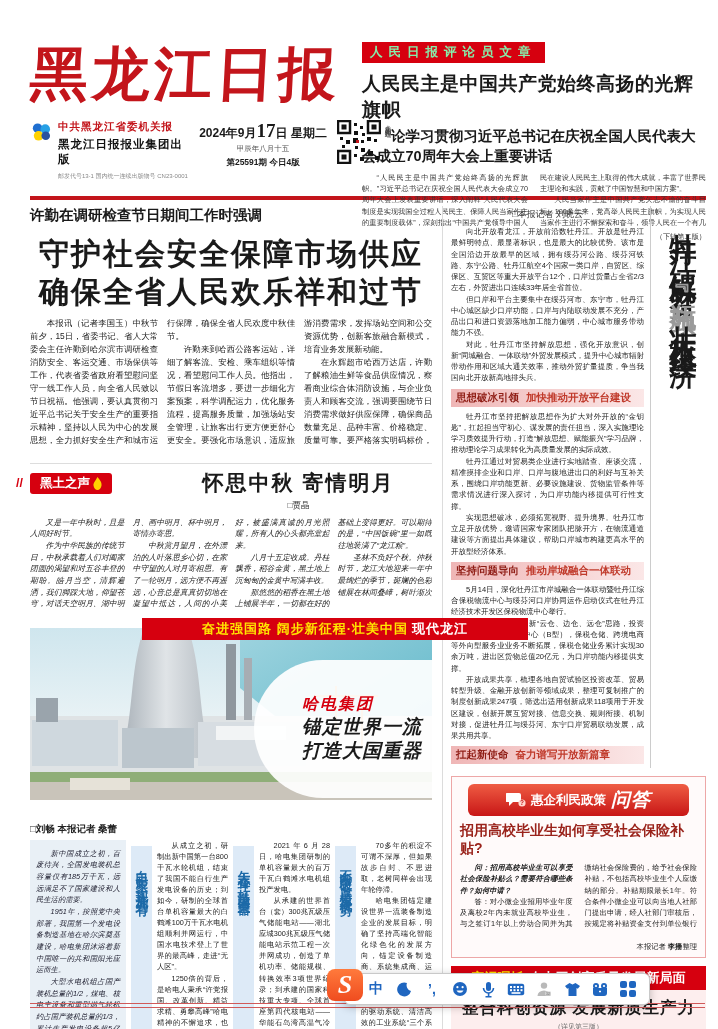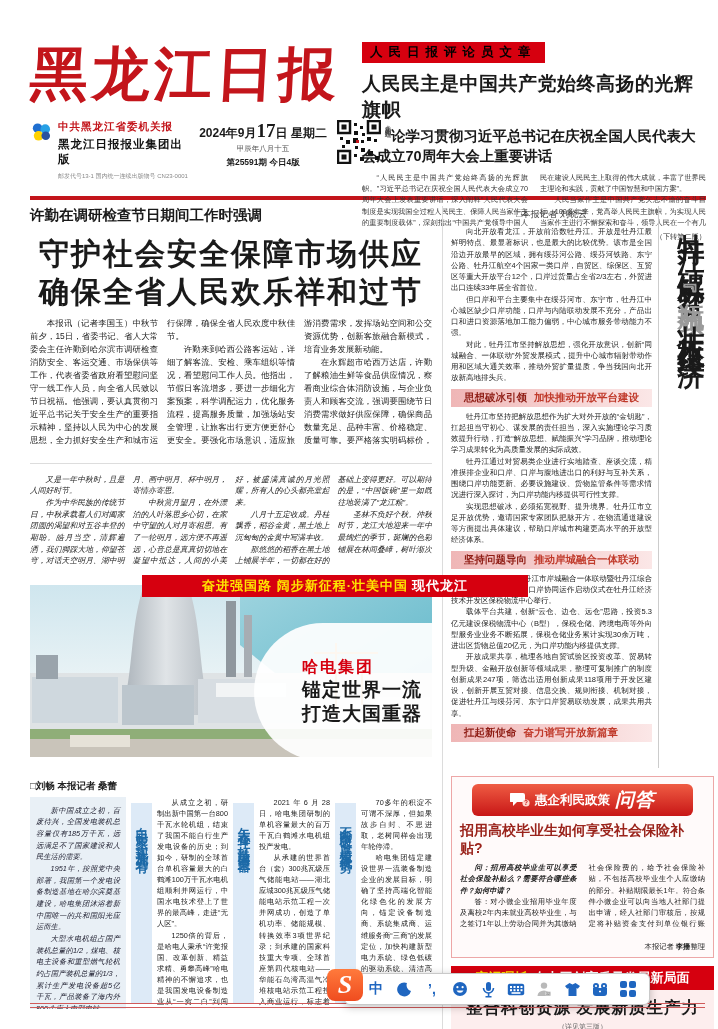--- a/index.html
+++ b/index.html
@@ -21,21 +21,21 @@
   .date-block { text-align:center; width:128px; flex:none; }
   .date-main { font-weight:900; font-size:12px; white-space:nowrap; }
   .date-day { font-size:19px; font-family:"Liberation Serif",serif; }
   .date-lunar { font-size:7.5px; color:#555; margin-top:2px; }
   .date-issue { font-size:8.5px; font-weight:700; margin-top:3px; }
   .qr-block { display:flex; gap:2px; }
   .qr-label { writing-mode:vertical-rl; font-size:6.5px; color:#444; letter-spacing:1px; }
 
   
   .commentary { flex:1; padding-top:6px; }
-  .comm-tag { display:inline-block; background:#d6000f; color:#000000; font-weight:900;
+  .comm-tag { display:inline-block; background:#d6000f; color:#86efac; font-weight:900;
               font-size:12.5px; letter-spacing:6px; padding:2px 8px; }
   .comm-headline { font-size:19px; font-weight:900; margin:8px 0 4px; letter-spacing:.5px; }
   .comm-sub { font-size:14.5px; font-weight:900; line-height:1.35; text-indent:2em; }
   .comm-body { margin-top:6px; column-count:2; column-gap:12px; font-size:7.2px; line-height:1.55;
                text-align:justify; color:#333; height:60px; overflow:hidden; }
   .comm-body p { text-indent:2em; }
   .comm-jump { text-align:right; font-size:7.2px; color:#333; }
 
   .red-rule { height:4px; background:#c3151b; margin-top:2px; }
 
@@ -65,44 +65,44 @@
                 line-height:1.5; text-align:justify; font-style:italic; height:94px; overflow:hidden; color:#222; }
   .heitu-body p { text-indent:2em; }
 
   
   .photo-block { position:relative; height:182px; margin-top:7px; }
   .photo-banner { position:absolute; z-index:3; top:0; left:112px; right:-96px; height:22px;
                   background:#d6000f; display:flex; align-items:center; justify-content:center;
                   font-size:13px; font-weight:900; color:#ffe400; letter-spacing:1px; white-space:nowrap; }
   .photo-banner .white { color:#fff; margin-left:4px; }
   .photo-img { position:absolute; top:10px; left:0; right:0; bottom:0; }
-  .photo-overlay { position:absolute; z-index:2; right:0; top:48px; width:178px; height:138px;
+  .photo-overlay { position:absolute; z-index:2; right:0; top:42px; width:178px; height:138px;
                    background:rgba(255,255,255,.93); border-radius:999px 0 0 999px;
-                   display:flex; flex-direction:column; justify-content:center; padding-left:48px; }
+                   display:flex; flex-direction:column; justify-content:center; padding-left:48px;font-style:italic; }
   .brand-name { color:#d6000f; font-size:16px; font-weight:900; letter-spacing:2px; }
   .brand-slogan { font-size:19px; font-weight:900; letter-spacing:1px; line-height:1.25; }
 
   
   .hadian { margin-top:23px; }
   .hadian-byline { font-size:9.5px; font-weight:700; color:#222; }
   .hadian-cols { display:flex; gap:5px; margin-top:4px; height:212px; overflow:hidden; }
   .intro-box { width:96px; flex:none; background:#e9f0f6; padding:8px 6px; font-size:7.3px; line-height:1.6;
                font-style:italic; text-align:justify; color:#223; }
   .intro-box p { text-indent:2em; }
   .vhead { flex:none; writing-mode:vertical-rl; font-size:12.5px; font-weight:900; color:#1d6aa8;
            background:#ddeaf7; padding:14px 2px 6px; letter-spacing:3px; height:200px; margin-top:6px; }
   .hcol { flex:1; font-size:7.3px; line-height:1.52; text-align:justify; color:#222; overflow:hidden; }
   .hcol p { text-indent:2em; }
 
   
   .mdj-top { display:flex; height:562px; overflow:hidden; }
   .mdj-article { flex:1; padding-right:6px; }
   .mdj-byline { text-align:center; font-size:9px; color:#333; margin:2px 0 5px; }
   .mdj-article p.para { font-size:7.5px; line-height:1.5; text-align:justify; text-indent:2em; color:#222; }
-  .mdj-subhead { margin:5px 0 4px; padding:2px 13px; background:linear-gradient(90deg,#efb6b6,#fbe7e7);
+  .mdj-subhead { margin:5px 0 4px; padding:2px 5px; background:linear-gradient(90deg,#efb6b6,#fbe7e7);
                  font-size:10.5px; font-weight:900; white-space:nowrap; }
   .sh-lead { color:#8f1d15; margin-right:7px; }
   .sh-rest { color:#c03a2b; }
   .mdj-vertical { flex:none; width:56px; writing-mode:vertical-rl; border-left:1px solid #ccc;
                   padding:6px 2px 0 4px; font-size:27px; font-weight:900; letter-spacing:7px; line-height:1.6; }
   .mdj-vertical .quote { color:#9a9a9a; }
 
   
   .qa-box { margin-top:8px; border:1px solid #eda7a7; background:#fffafa; padding:7px 8px 5px; }
   .qa-brand { width:221px; margin:0 auto; background:linear-gradient(180deg,#ef5c43,#c81616); border-radius:6px;
@@ -236,20 +236,34 @@
           <div>确保全省人民欢乐祥和过节</div>
         </div>
         <div class="lead-body">
             <p>本报讯（记者李国玉）中秋节前夕，15日，省委书记、省人大常委会主任许勤到哈尔滨市调研检查消防安全、客运交通、市场保供等工作，代表省委省政府看望慰问坚守一线工作人员，向全省人民致以节日祝福。他强调，要认真贯彻习近平总书记关于安全生产的重要指示精神，坚持以人民为中心的发展思想，全力抓好安全生产和城市运行保障，确保全省人民欢度中秋佳节。</p>
             <p>许勤来到哈西公路客运站，详细了解客流、安检、乘车组织等情况，看望慰问工作人员。他指出，节假日客流增多，要进一步细化方案预案，科学调配运力，优化服务流程，提高服务质量，加强场站安全管理，让旅客出行更方便更舒心更安全。要强化市场意识，适应旅游消费需求，发挥场站空间和公交资源优势，创新客旅融合新模式，培育业务发展新动能。</p>
             <p>在永辉超市哈西万达店，许勤了解粮油生鲜等食品供应情况，察看商业综合体消防设施，与企业负责人和顾客交流，强调要围绕节日消费需求做好供应保障，确保商品数量充足、品种丰富、价格稳定、质量可靠。要严格落实明码标价，排查消防和食品安全隐患，加强人员技能培训和应急演练，创造安全购物环境。</p>
           </div>
       </div>
 
       <div class="heitu">
+        <div class="heitu-head">
+          <div class="heitu-label-wrap">
+            <span class="heitu-label">
+              <span>黑土之声</span>
+              <svg width="9" height="13" viewBox="0 0 9 13">
+                <path d="M4.5 0 C6.5 3 9 5 8.5 8.5 C8.2 11 6.5 13 4.5 13 C2.5 13 .8 11 .5 8.5 C.2 6 2 4.5 4.5 0 Z" fill="#ffd200"></path>
+              </svg>
+            </span>
+          </div>
+          <div class="heitu-title-wrap">
+            <div class="heitu-title">怀思中秋  寄情明月</div>
+            <div class="heitu-byline">□贾晶</div>
+          </div>
+        </div>
         <div class="heitu-body">
             <p>又是一年中秋时，且是人间好时节。</p>
             <p>作为中华民族的传统节日，中秋承载着人们对阖家团圆的渴望和对五谷丰登的期盼。皓月当空，清辉遍洒，我们脚踩大地，仰望苍穹，对话天空明月、湖中明月、画中明月、杯中明月，寄情亦寄思。</p>
             <p>中秋赏月望月，在外漂泊的人叶落思乡心切，在家中守望的人对月寄相思。有了一轮明月，远方便不再遥远，心音总是真真切切地在凝望中抵达，人间的小美好，被盛满真诚的月光照耀，所有人的心头都亮堂起来。</p>
             <p>八月十五定收成。丹桂飘香，稻谷金黄，黑土地上沉甸甸的金黄中写满丰收。</p>
             <p>那悠悠的稻香在黑土地上铺展半年，一切都在好的基础上变得更好。可以期待的是，“中国饭碗”里一如既往地装满了“龙江粮”。</p>
             <p>圣林不负好个秋。仲秋时节，龙江大地迎来一年中最绚烂的季节，斑斓的色彩铺展在林间叠嶂，树叶渐次染上金黄、橙红，如同一幅天然油画。从此…</p>
           </div>
       </div>
 

